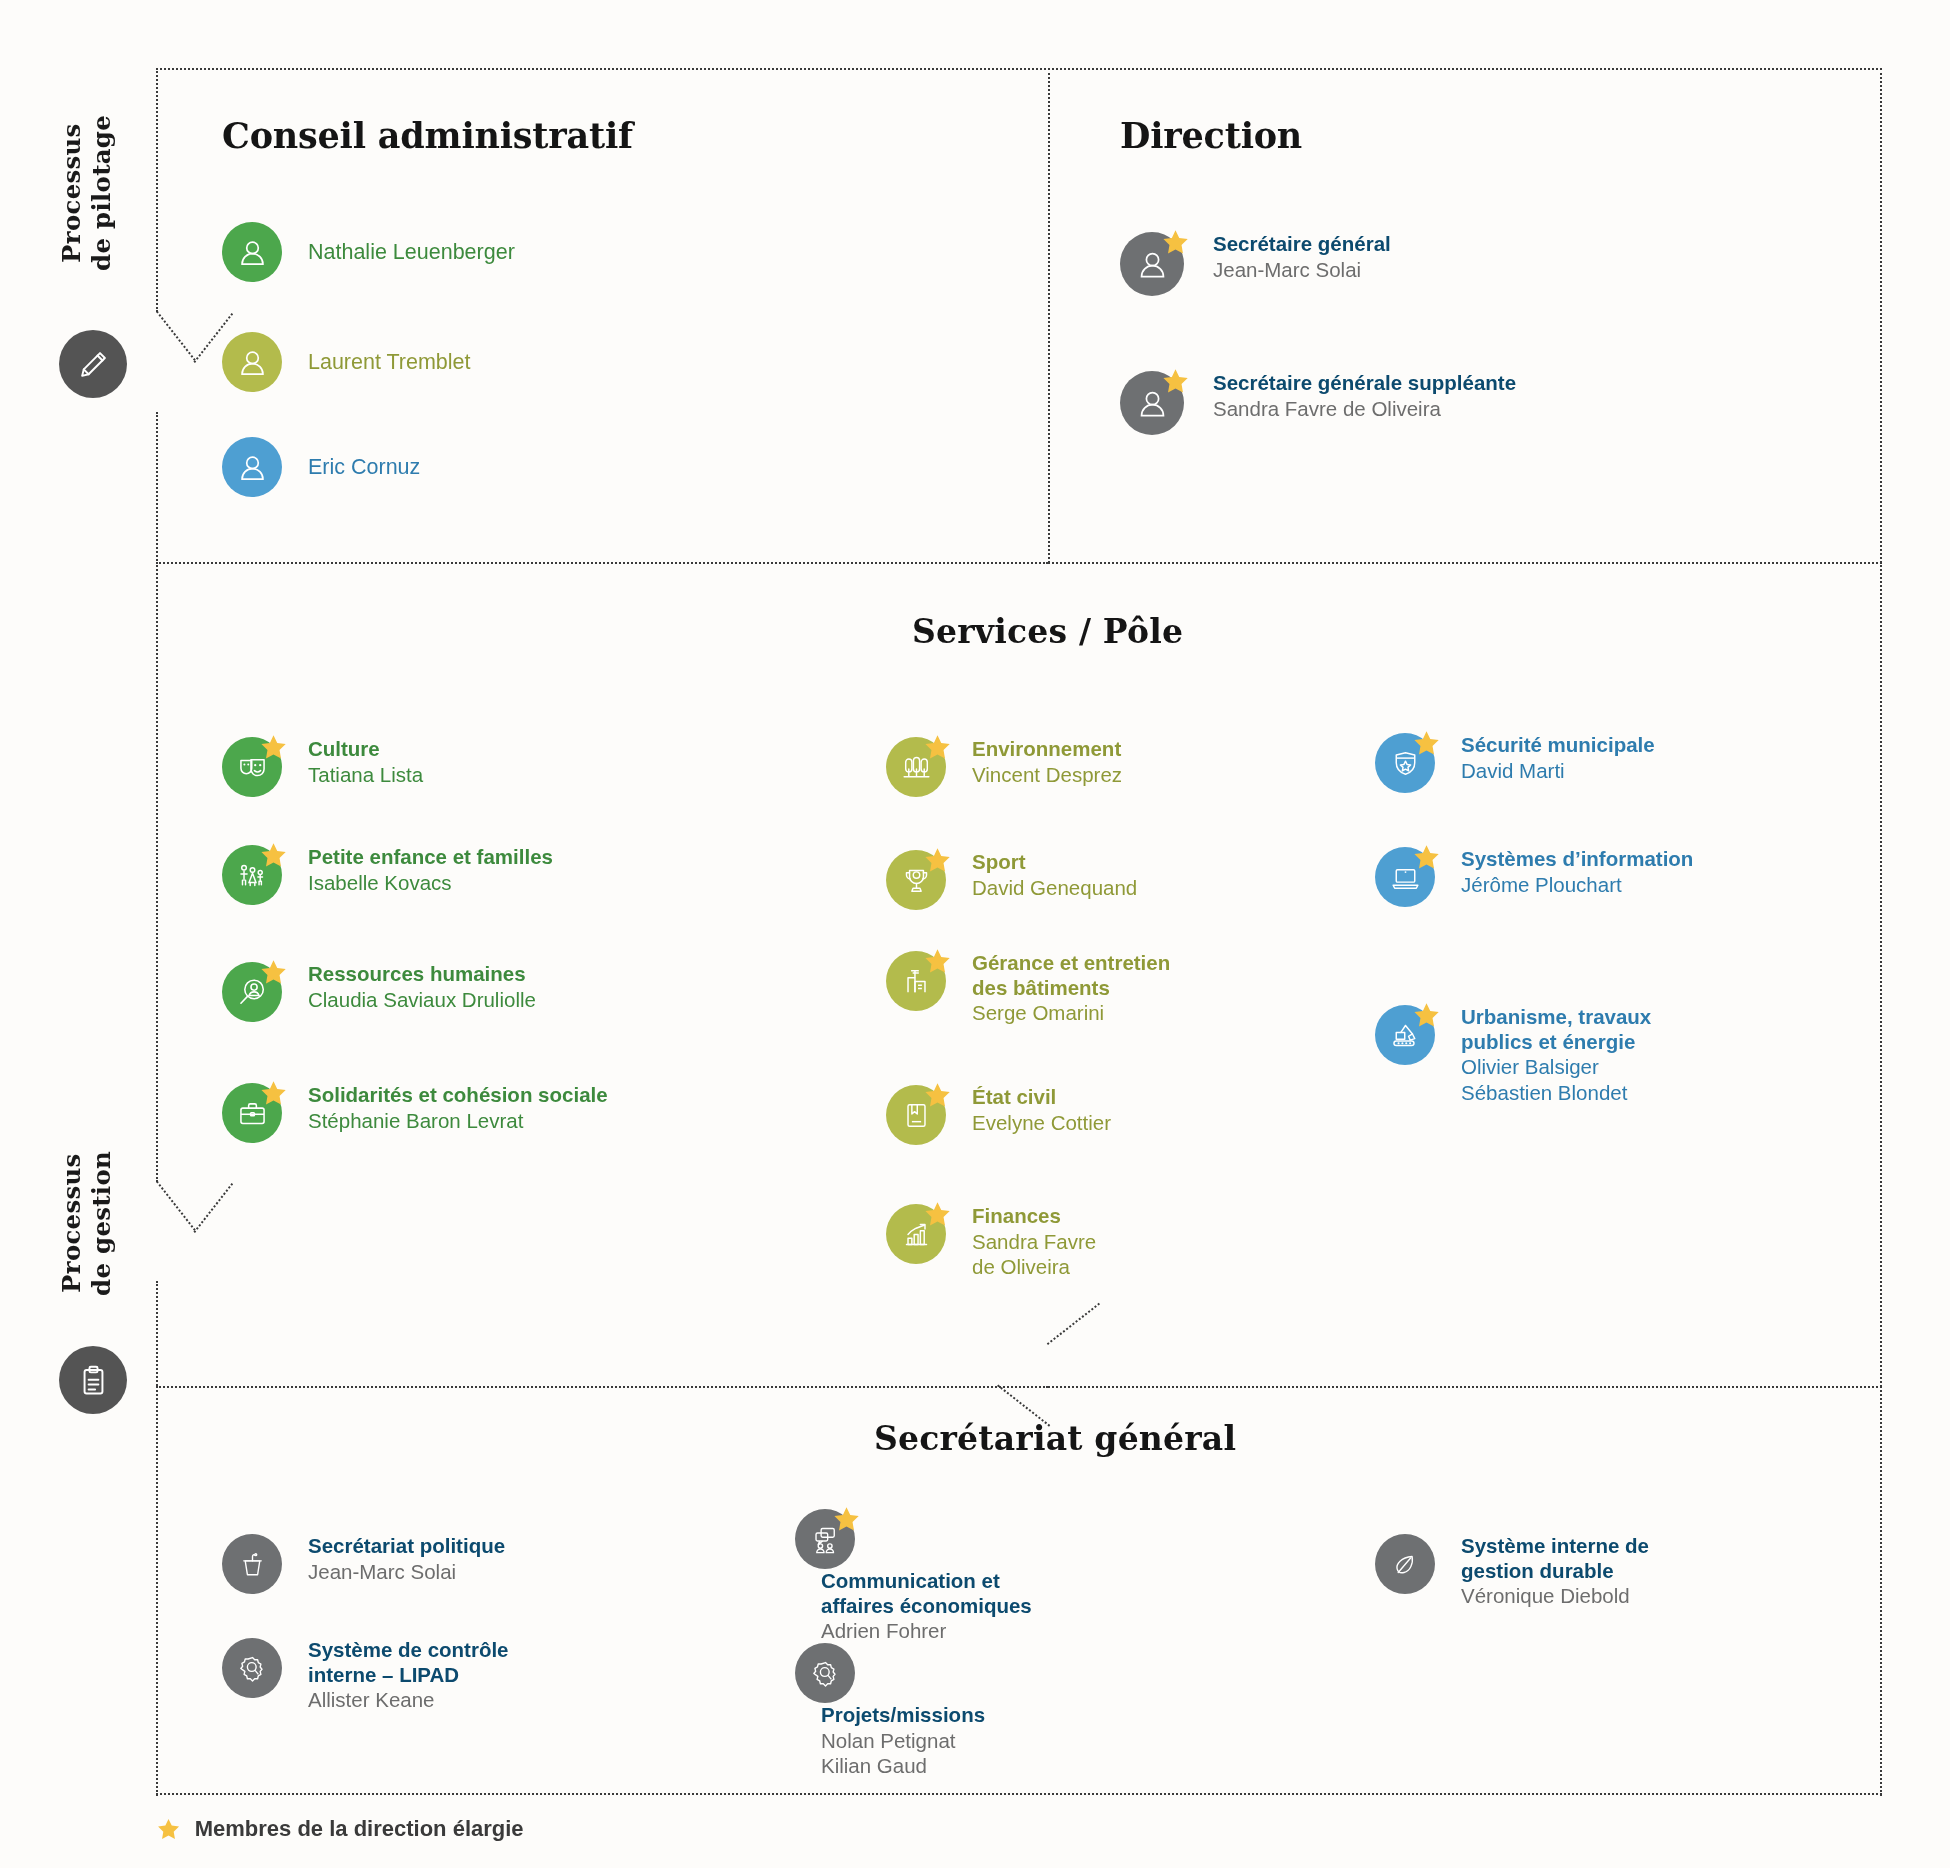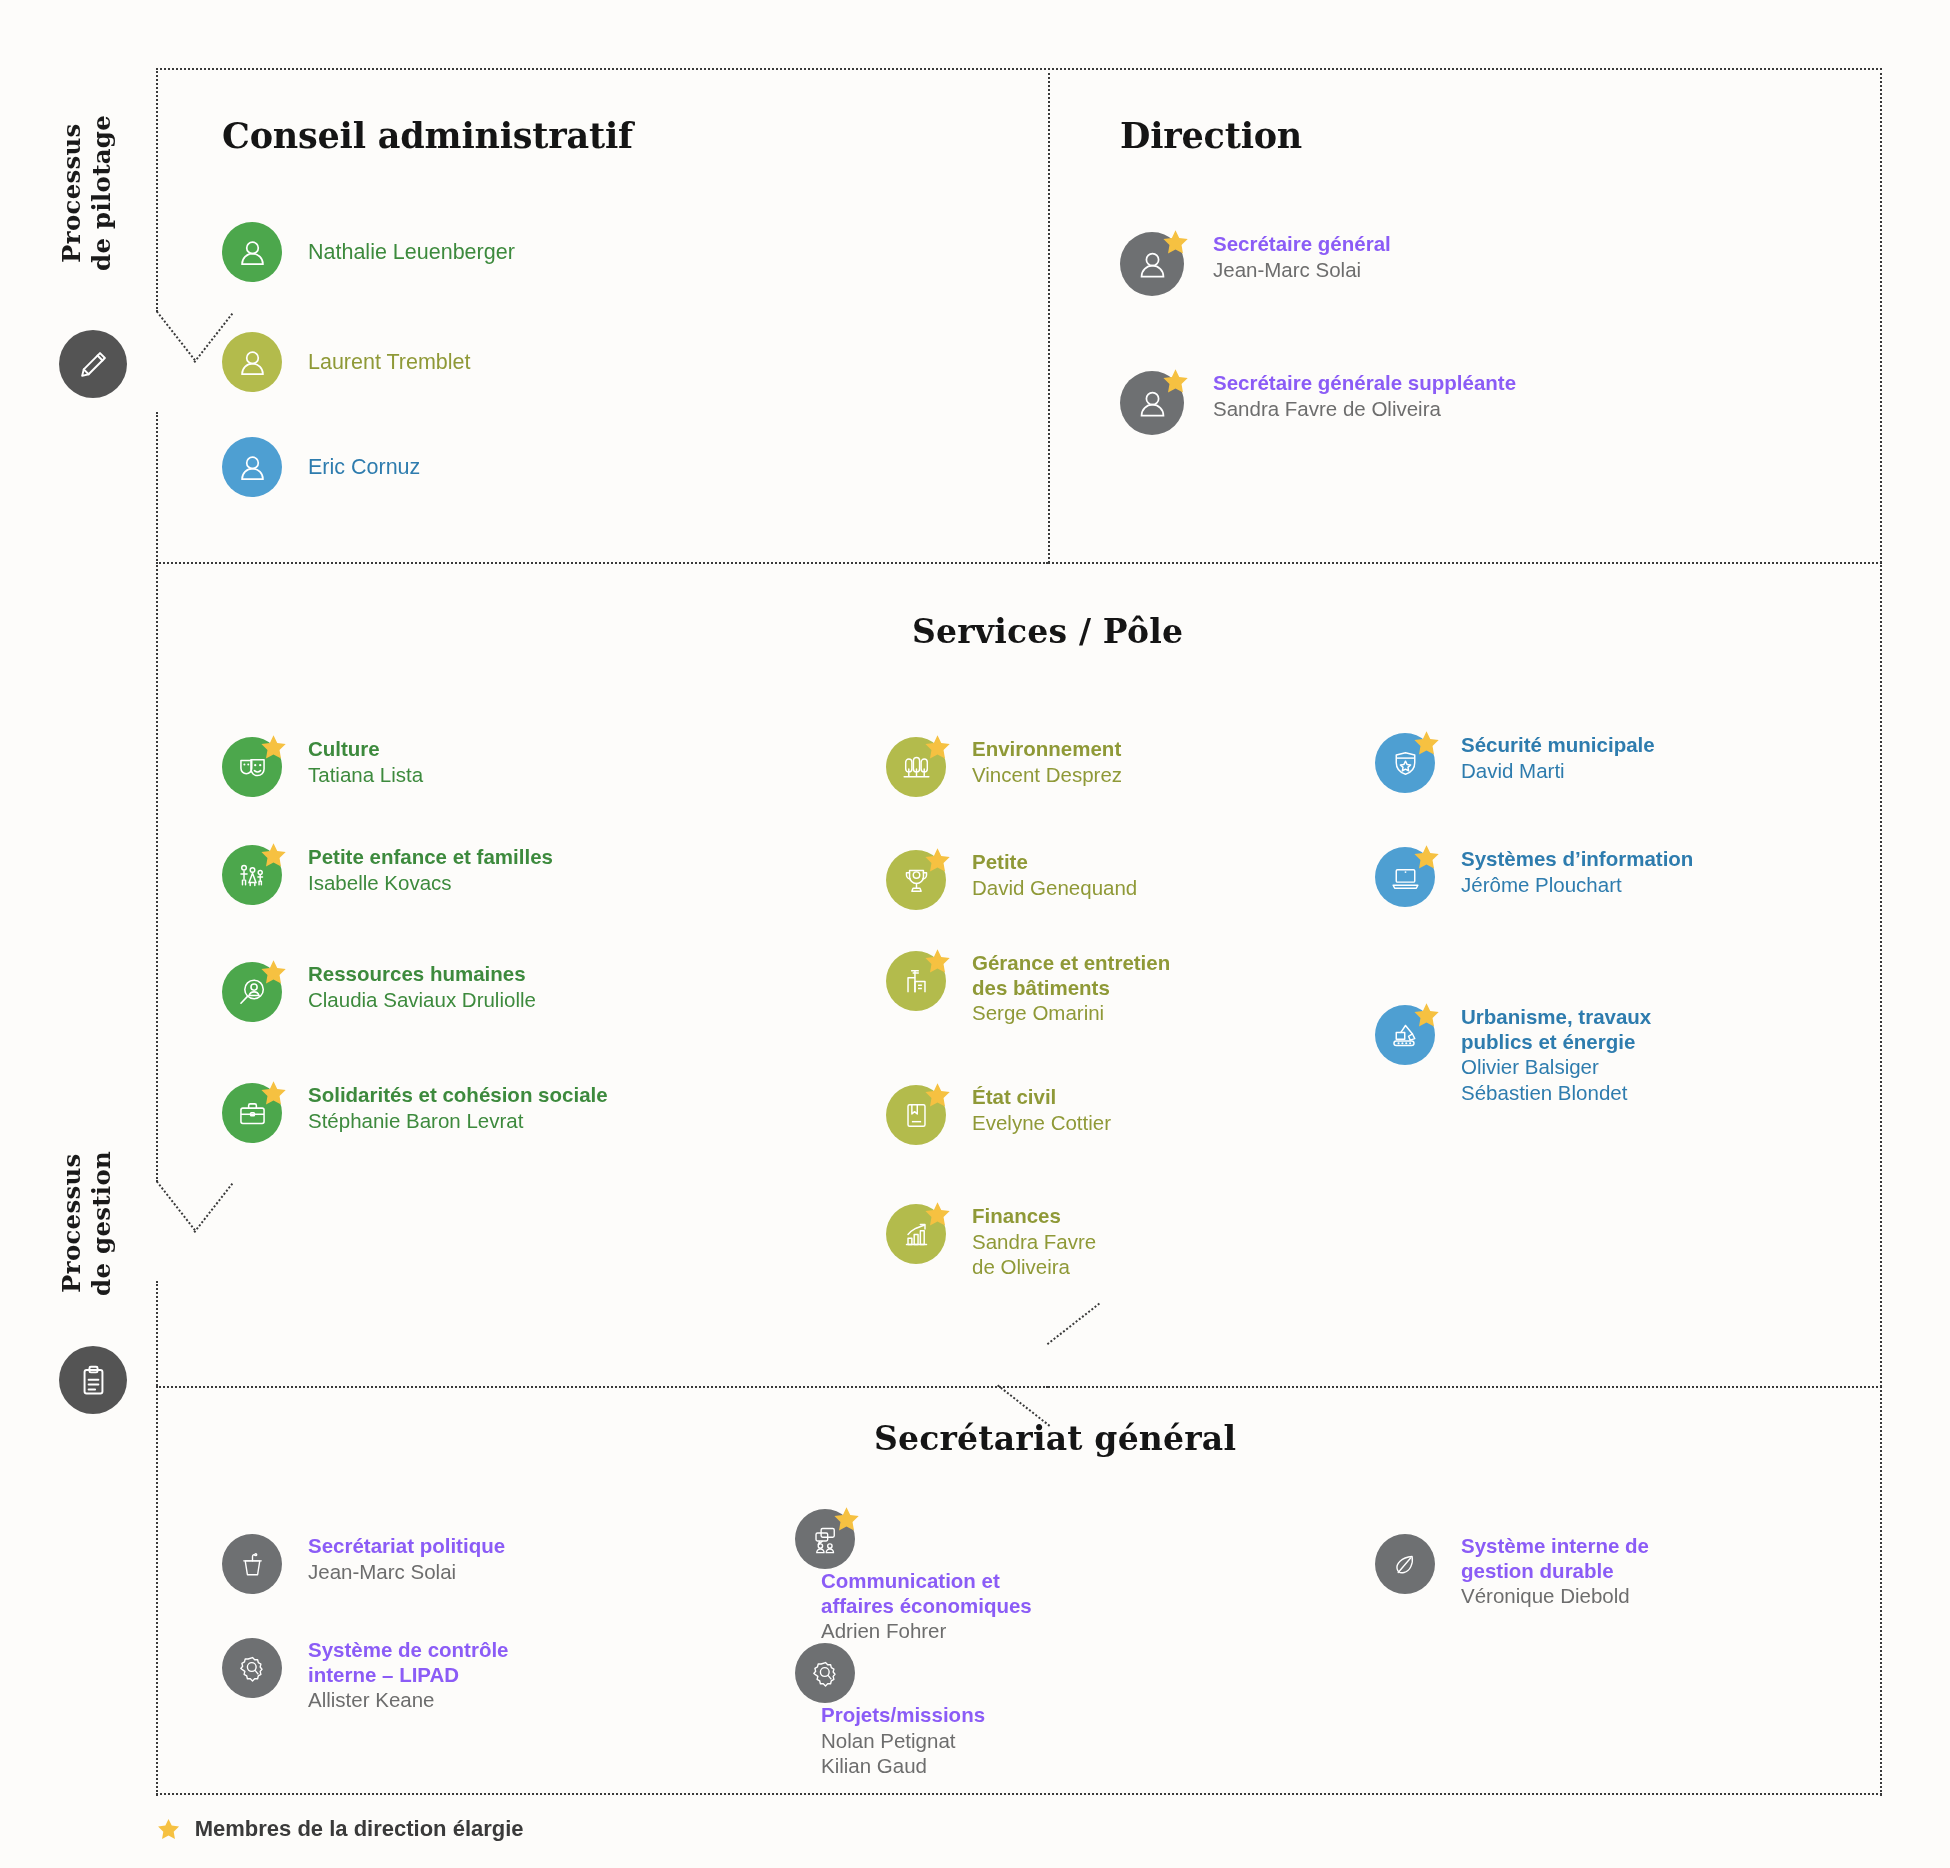--- a/index.html
+++ b/index.html
@@ -42,21 +42,21 @@
   .rname{font-size:20.5px;line-height:1.24;font-weight:400;}
 
   .row.simple .rtext{justify-content:center;}
   .nm-only{font-size:21.5px;}
 
   
   .c-green{background:#4CA74C;} .tx-green{color:#3d8a3d;}
   .c-olive{background:#B3BB4C;} .tx-olive{color:#8f9937;}
   .c-blue{background:#4E9FD2;}  .tx-blue{color:#2e7cae;}
   .c-gray{background:#6e7072;}
-  .tx-dark{color:#8b5cf6;} .tx-mid{color:#6d6d6d;}
+  .tx-dark{color:#0c4a6e;} .tx-mid{color:#6d6d6d;}
 
   
   .legend{position:absolute;display:flex;align-items:center;gap:13.7px;}
   .legend .lstar{width:25px;height:25px;}
   .legend span{font-size:22px;font-weight:bold;color:#3a3a3a;}
 </style>
 </head>
 <body>
 
 <div class="canvas">
@@ -303,21 +303,21 @@
         <path d="M24 28v6M18 38h12l-1.5-4h-9z"></path>
         <circle cx="24" cy="17" r="4.2"></circle>
       </svg>
       <span class="star">
         <svg viewBox="0 0 24 24">
             <path d="M12 1.8l3.1 6.4 7 1-5.1 4.9 1.2 7-6.2-3.3-6.2 3.3 1.2-7L2 9.2l7-1z" fill="#F6C141"></path>
           </svg>
       </span>
     </div>
     <div class="rtext" style="margin-left:26px;">
-      <div class="rtitle tx-olive">Petite</div>
+      <div class="rtitle tx-olive">Sport</div>
       <div class="rname tx-olive">David Genequand</div>
     </div>
   </div>
 
   <div class="row" style="left:886px; top:951px;">
     <div class="av c-olive" style="width:60px;height:60px;">
       <svg viewBox="0 0 48 48" width="37" height="37" fill="none" stroke="#ffffff" stroke-width="1.9" stroke-linejoin="round">
         <path d="M13 38V19h9v19"></path>
           <path d="M22 38V24h13v14"></path>
         <path d="M17 10h10M19 13h8M22 10v9"></path>

